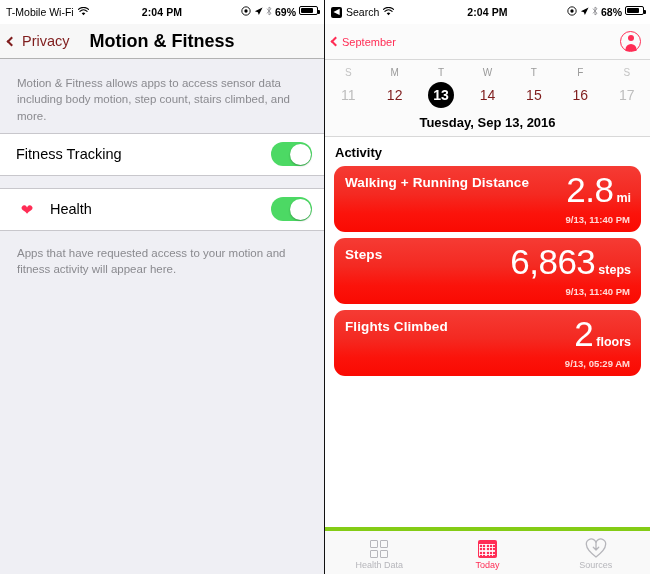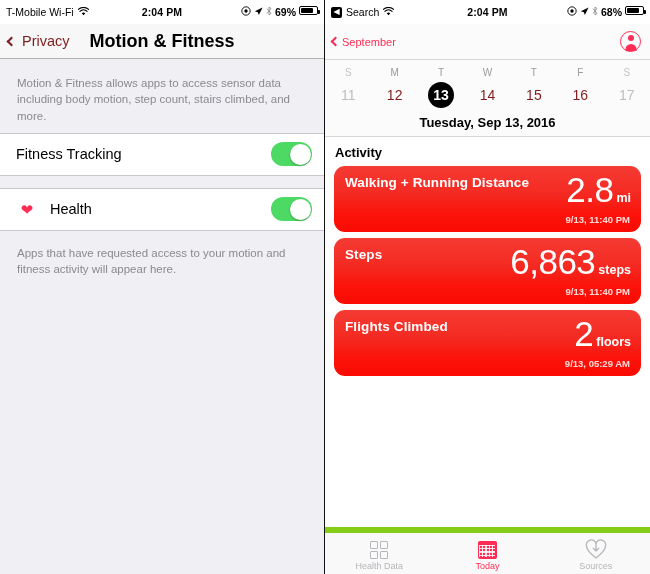--- a/index.html
+++ b/index.html
@@ -152,21 +152,21 @@
   .card-num { font-size:35px; font-weight:300; letter-spacing:-.5px; }
   .card-unit { font-size:12.5px; font-weight:bold; margin-left:3px; }
   .card-time {
     position:absolute; right:11px; bottom:7px;
     font-size:9.5px; font-weight:bold; color:#ffd9d6;
   }
 
   
   .tabbar {
     position:absolute; left:0; bottom:0; width:325px; height:47px;
-    background:#f9f9f9; border-top:6px solid #84cc16;
+    background:#f9f9f9; border-top:4px solid #84cc16;
     display:flex; align-items:center;
   }
   .tab {
     flex:1; display:flex; flex-direction:column; align-items:center;
     gap:2px; cursor:pointer; color:#b6b6bb;
   }
   .tab.active { color:#ff2d55; }
   .tab-label { font-size:9px; }
   .tab-icon { height:22px; display:flex; align-items:flex-end; justify-content:center; }
   .ico-grid { display:grid; grid-template-columns:8px 8px; grid-gap:2px; }

